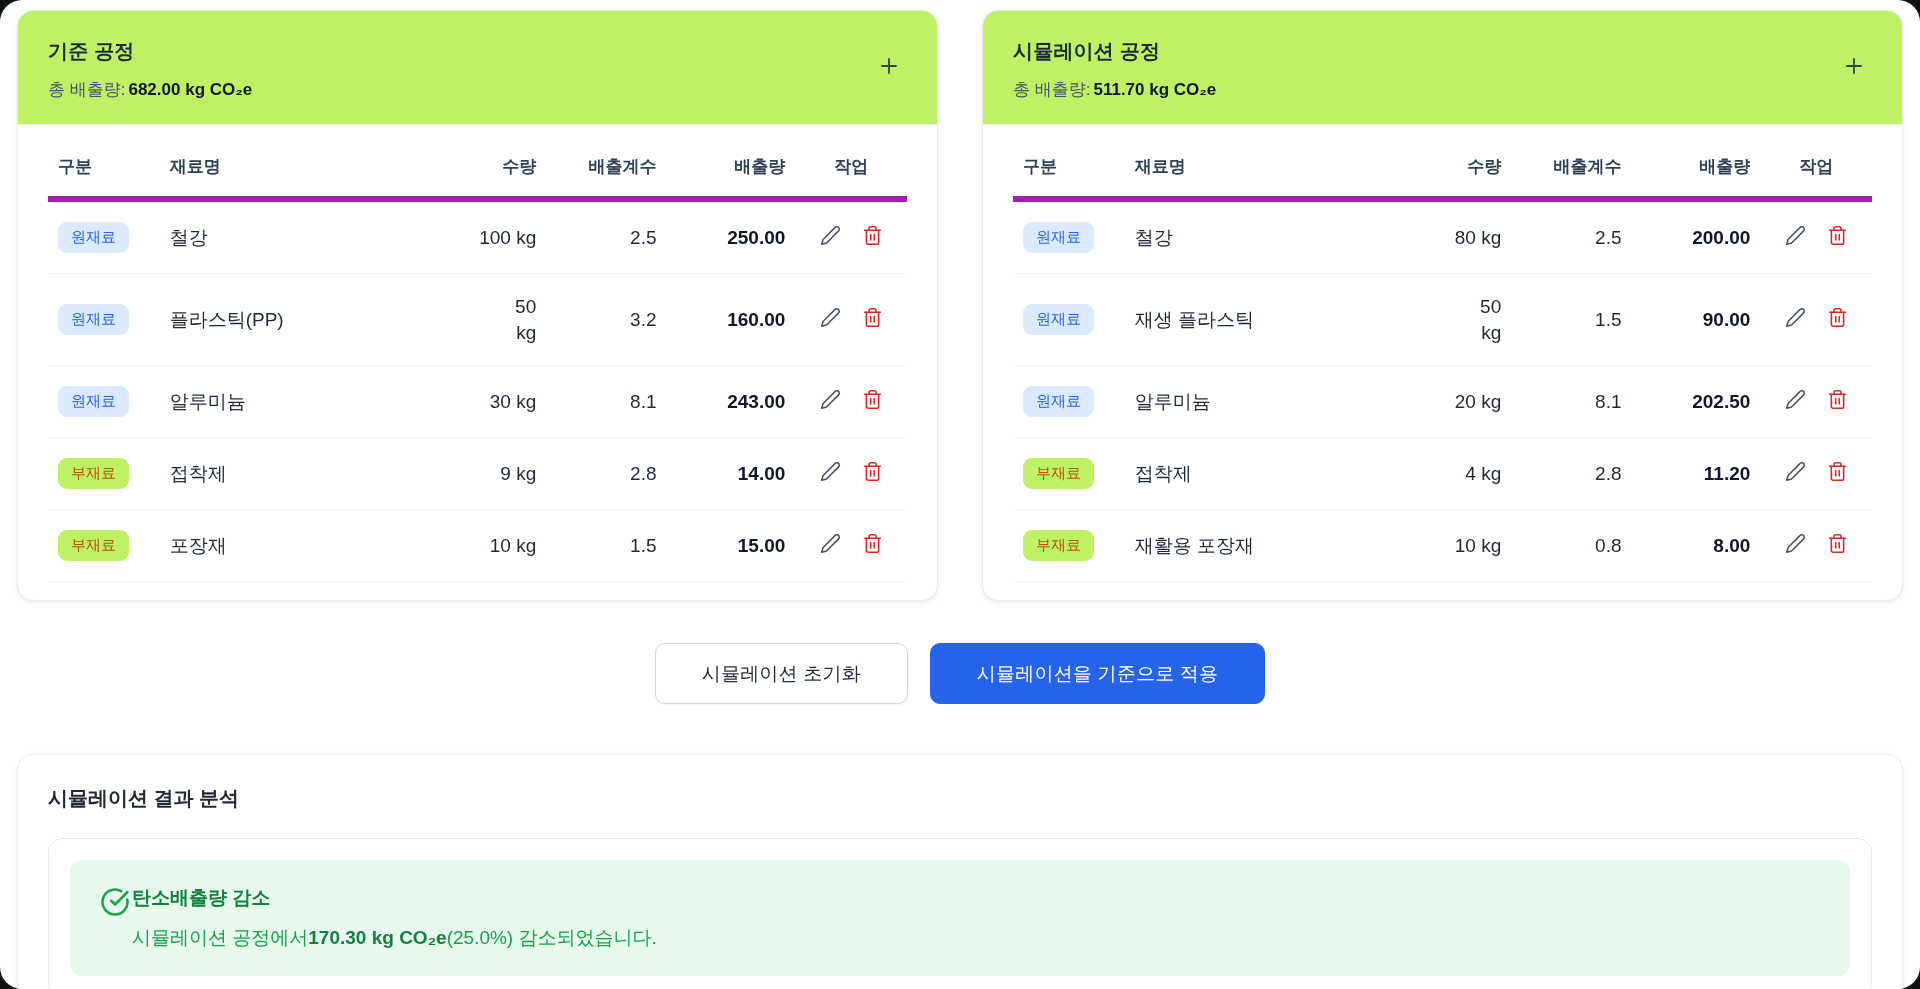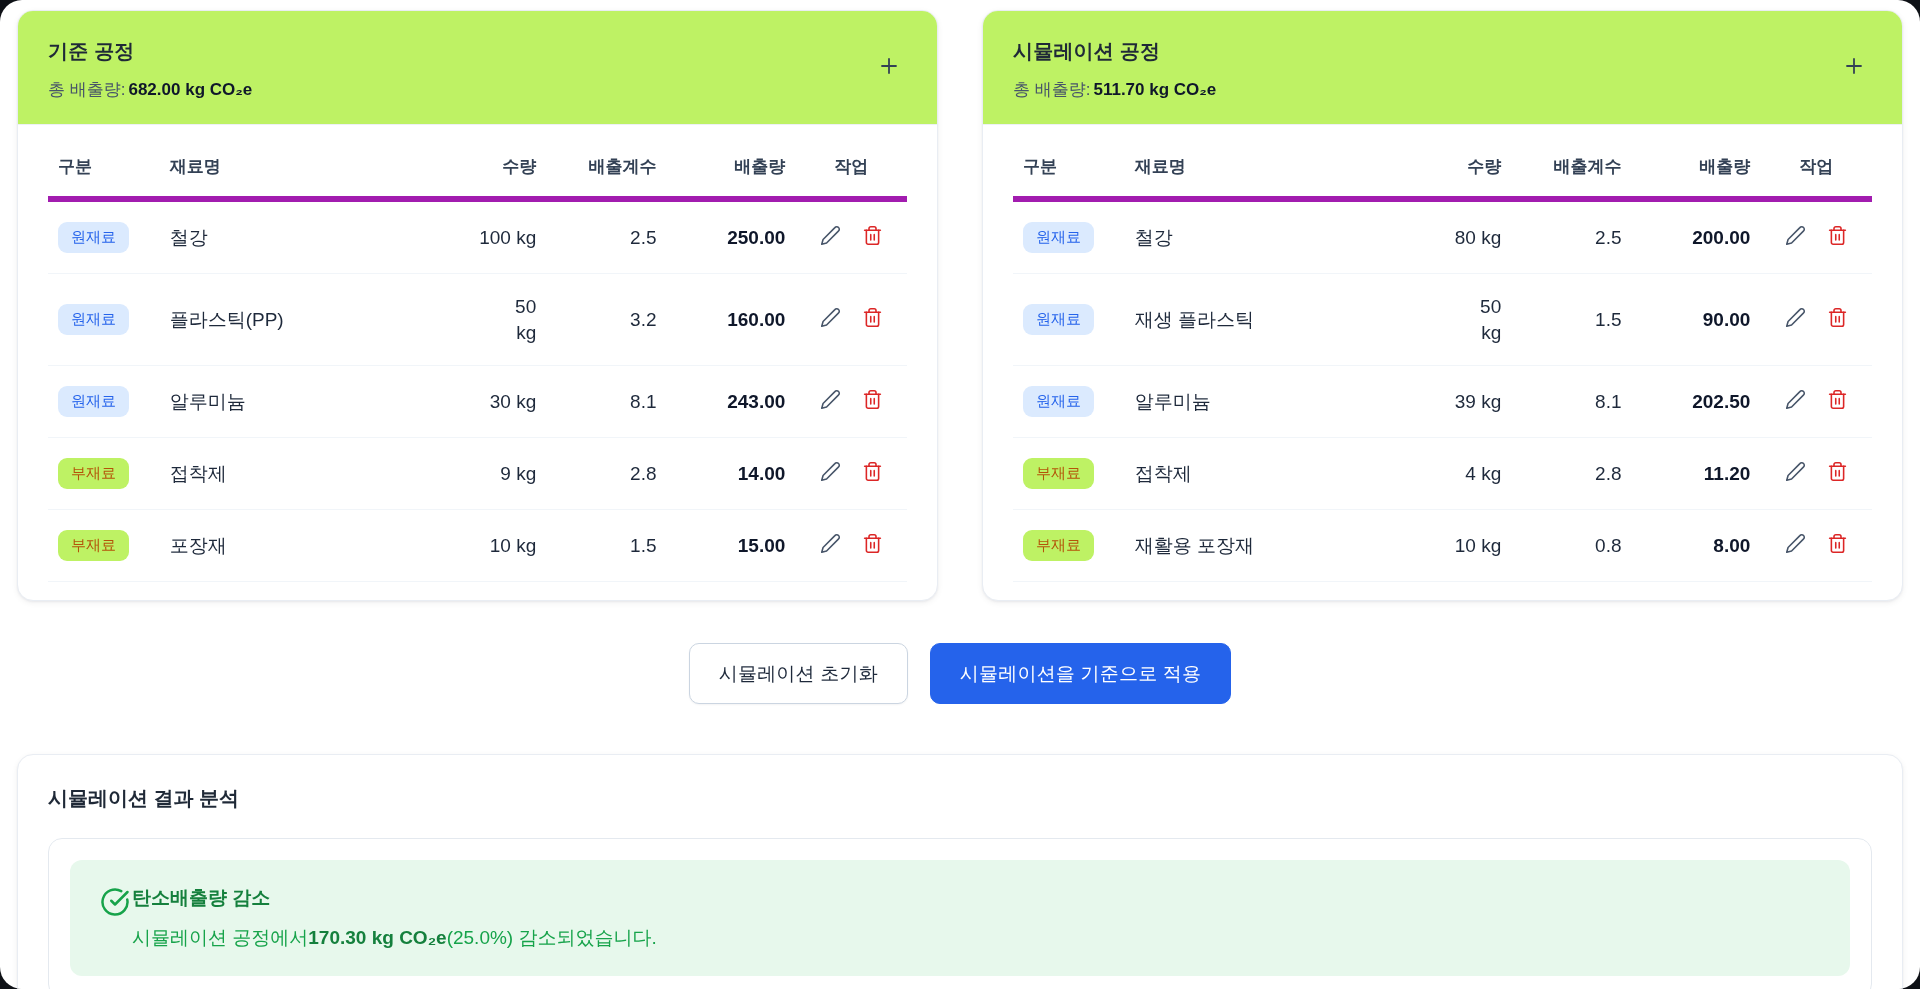--- a/index.html
+++ b/index.html
@@ -85,21 +85,21 @@
   .del-ic { color: #dc2626; }
   
   .actions-row {
     display: flex; justify-content: center; gap: 22px;
     margin: 42px 0 50px 0;
   }
   .btn {
     font-family: inherit;
     font-size: 19px;
     border-radius: 10px;
-    padding: 0 29px;
+    padding: 0 46px;
     height: 61px;
     cursor: pointer;
     letter-spacing: .2px;
   }
   .btn-outline {
     background: #ffffff; color: #1e293b;
     border: 1px solid #cbd5e1;
     box-shadow: 0 1px 2px rgba(16,24,40,.05);
   }
   .btn-primary {
@@ -375,21 +375,21 @@
                           <path d="M8 6V4a2 2 0 0 1 2-2h4a2 2 0 0 1 2 2v2"></path>
                           <line x1="10" y1="11" x2="10" y2="17"></line>
                           <line x1="14" y1="11" x2="14" y2="17"></line>
                         </svg></span>
                     </button>
                   </span></td>
               </tr>
               <tr>
                 <td class="al"><span class="badge raw">원재료</span></td>
                 <td class="al">알루미늄</td>
-                <td class="ar cell-qty">39 kg</td>
+                <td class="ar cell-qty">20 kg</td>
                 <td class="ar">8.1</td>
                 <td class="ar cell-emission">202.50</td>
                 <td class="ac"><span class="row-actions">
                     <button class="icon-btn edit-ic">
                       <span><svg viewBox="0 0 24 24" fill="none" stroke="currentColor" stroke-width="1.8" stroke-linecap="round" stroke-linejoin="round">
                           <path d="M17 3a2.85 2.83 0 1 1 4 4L7.5 20.5 2 22l1.5-5.5Z"></path>
                         </svg></span>
                     </button>
                     <button class="icon-btn del-ic">
                       <span><svg viewBox="0 0 24 24" fill="none" stroke="currentColor" stroke-width="1.8" stroke-linecap="round" stroke-linejoin="round">

